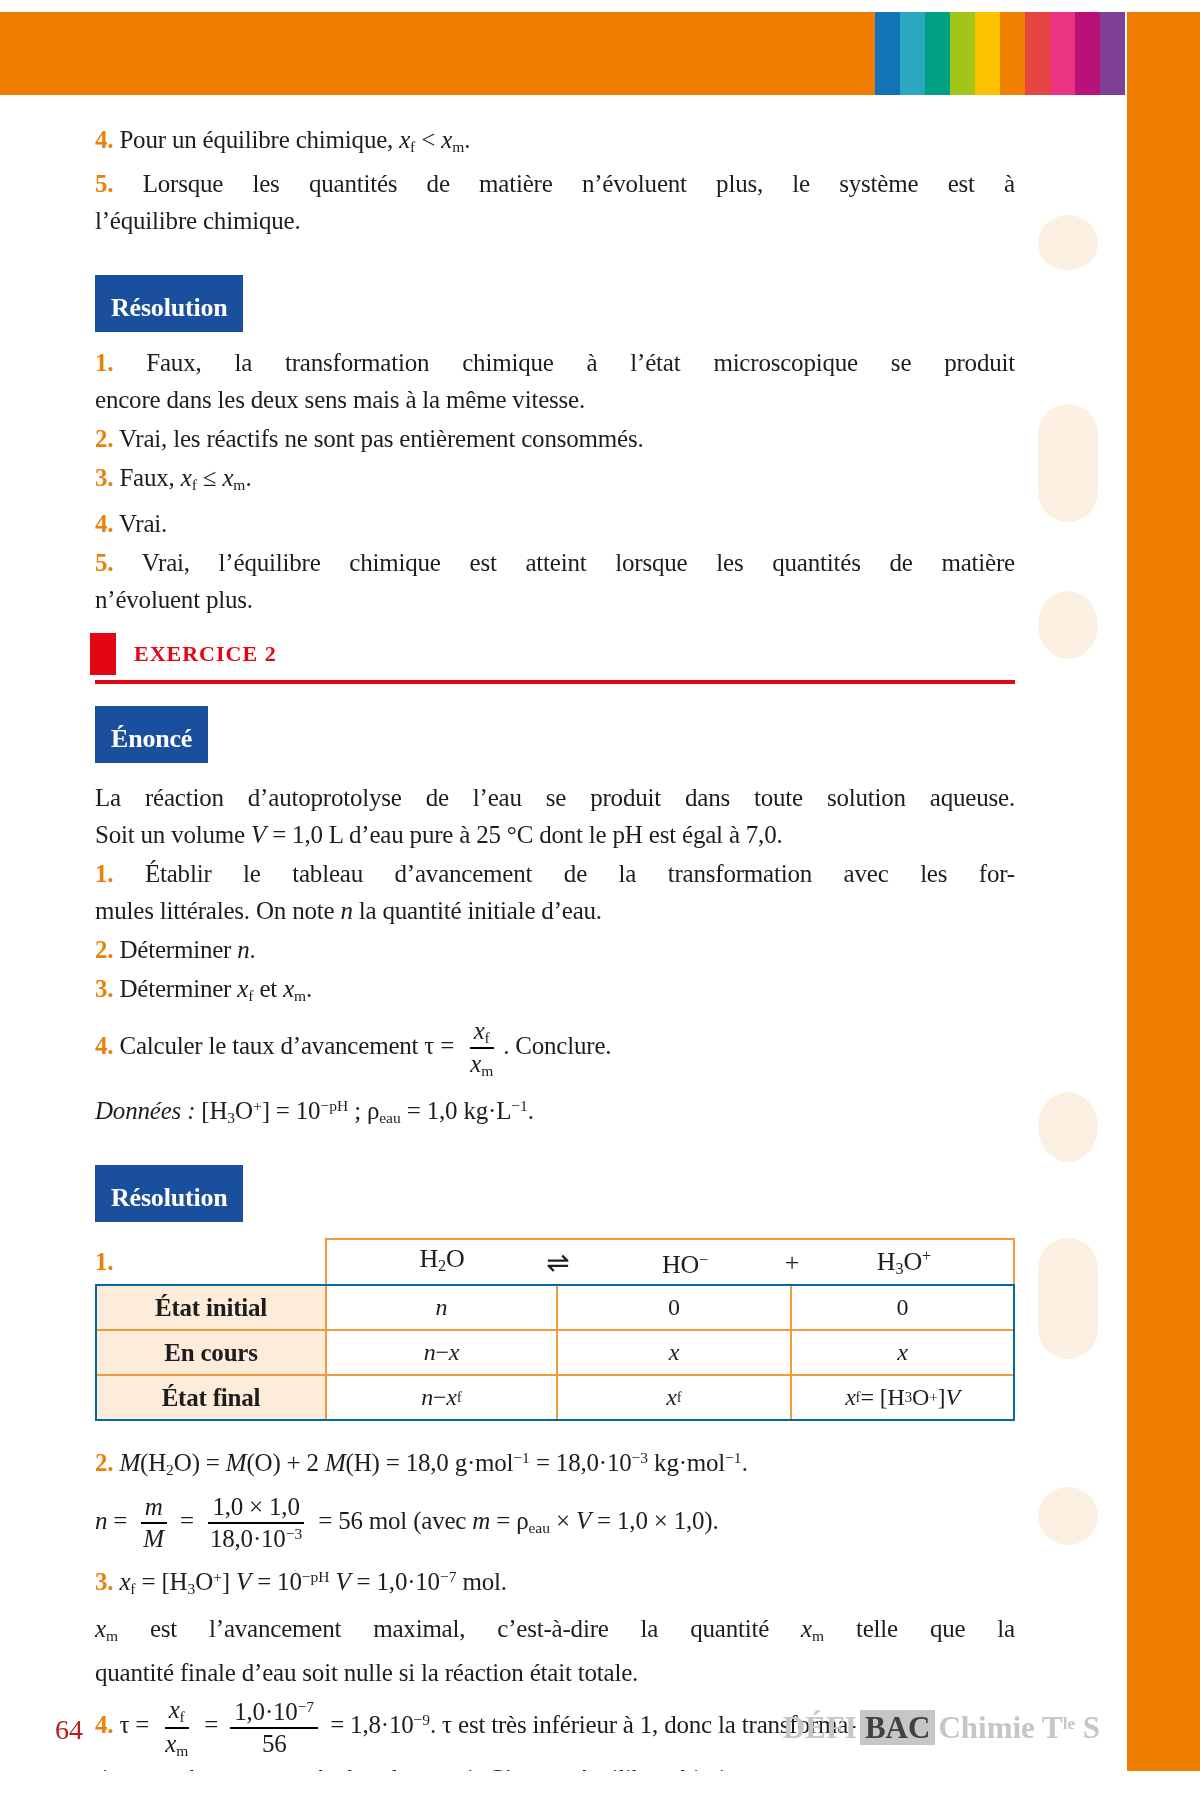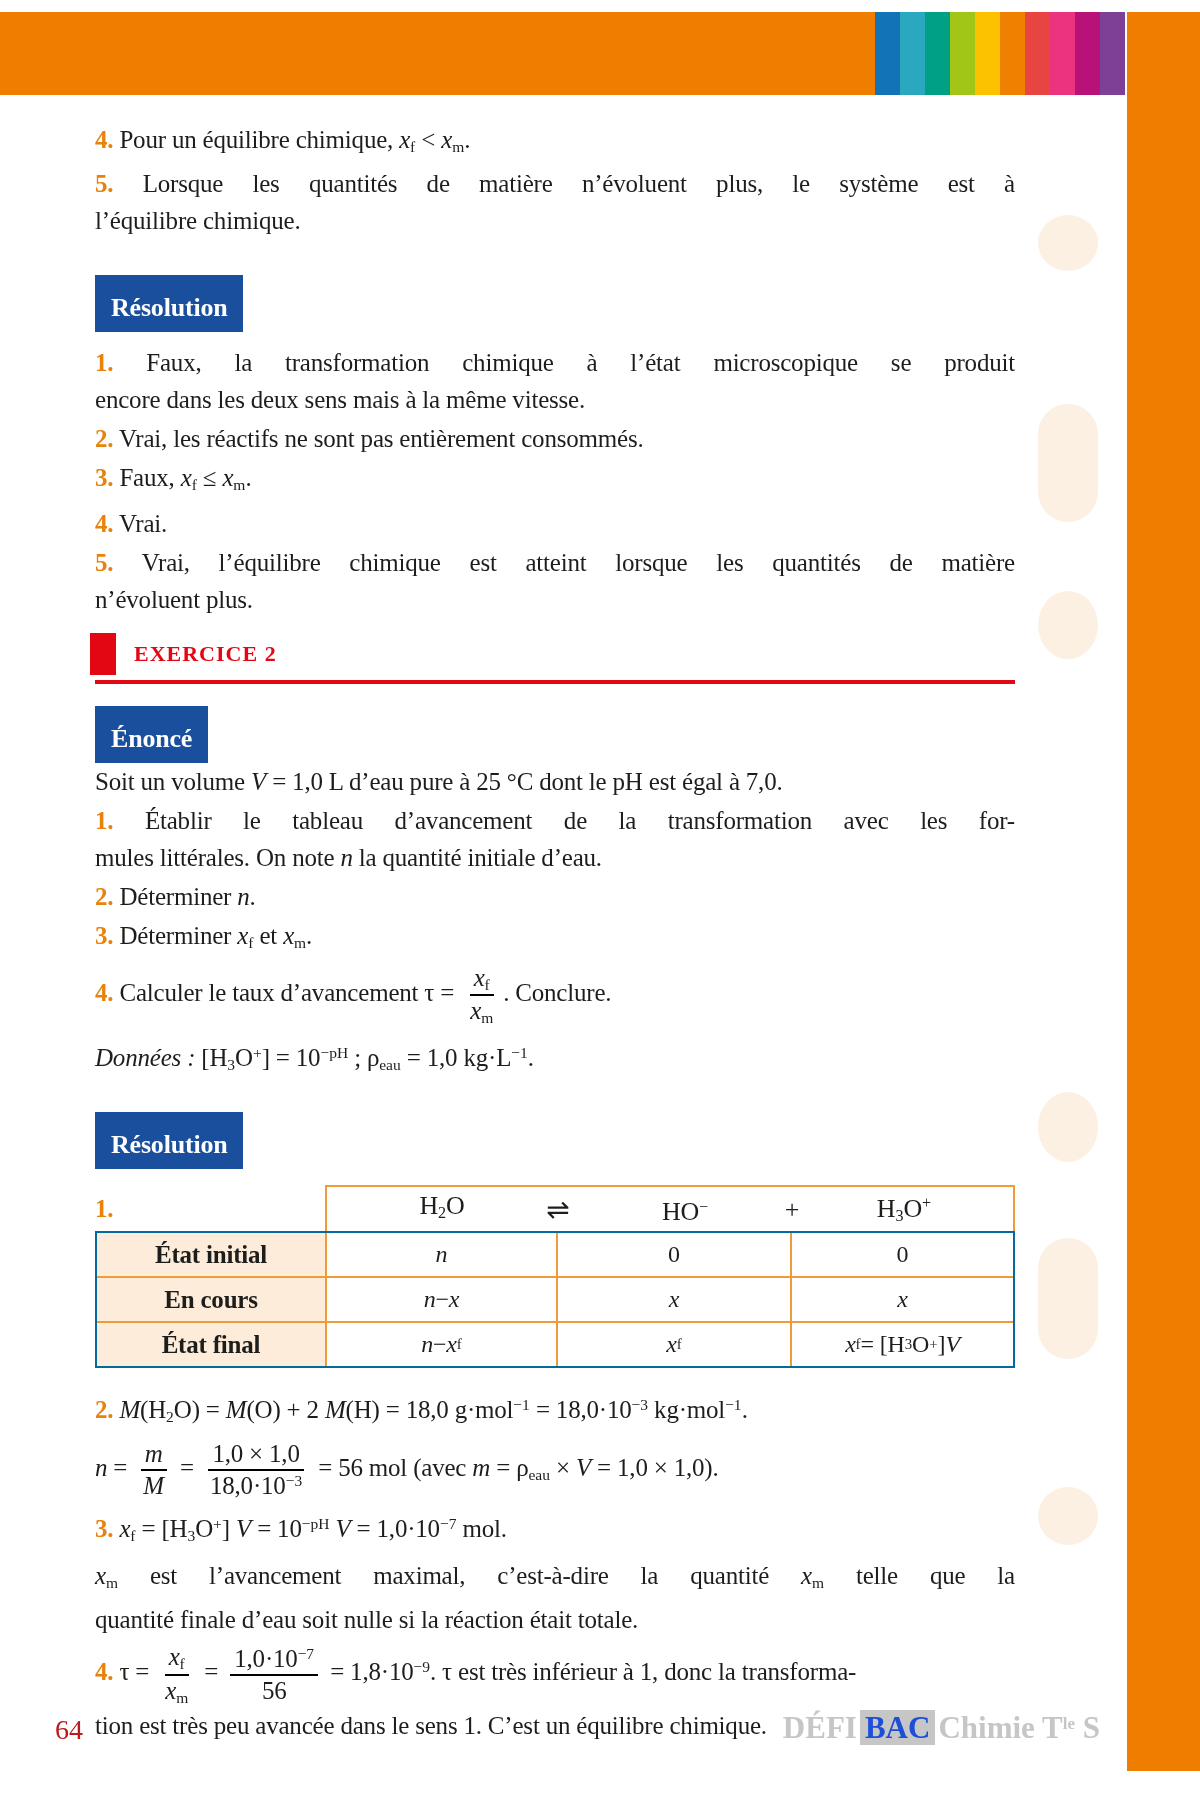--- a/index.html
+++ b/index.html
@@ -56,21 +56,21 @@
   .tc{height:43px;display:flex;align-items:center;justify-content:center;font-size:24px;}
   .tc + .tc{border-left:2px solid #ef9b3a;}
   .tlabel{background:#fcecd9;font-weight:bold;font-size:25px;}
   .ra{margin:4px 0;}
   .ra.first{margin-top:18px;}
   
   .footer{position:absolute;left:55px;top:1698px;width:1045px;display:flex;
           justify-content:space-between;align-items:flex-end;}
   .pagenum{font-size:28px;color:#b91c1c;}
   .logo{color:#c6c6c6;font-weight:bold;font-size:31px;white-space:nowrap;}
-  .logo .bac{background:#c6c6c6;color:#1d4ed8;padding:0 5px;margin:0 3px;}
+  .logo .bac{background:#c6c6c6;color:#404040;padding:0 5px;margin:0 3px;}
   .logo sup{font-size:0.55em;vertical-align:0.55em;}
 </style>
 </head>
 <body>
 
 <div class="page">
 
   <div class="top-band"></div>
   <div class="stripes">
       <div class="stripe" style="background: rgb(18, 116, 183);"></div>
@@ -112,20 +112,23 @@
     <div class="ex-head">
       <div class="red-sq"></div>
       <div class="ex-title">EXERCICE 2</div>
     </div>
     <div class="red-rule"></div>
 
     <div class="b2">
       <span class="badge">Énoncé</span>
     </div>
 
+    <p class="intro">
+        <span class="j">La réaction d’autoprotolyse de l’eau se produit dans toute solution aqueuse.</span>
+      </p>
     <p>Soit un volume <i>V</i> = 1,0 L d’eau pure à 25 °C dont le pH est égal à 7,0.</p>
 
     <p class="q"><span class="j"><b class="on">1.</b> Établir le tableau d’avancement de la transformation avec les for-</span>mules littérales. On note <i>n</i> la quantité initiale d’eau.</p>
     <p class="q"><b class="on">2.</b> Déterminer <i>n</i>.</p>
     <p class="q"><b class="on">3.</b> Déterminer <i>x</i><sub>f</sub> et <i>x</i><sub>m</sub>.</p>
     <p class="q"><b class="on">4.</b> Calculer le taux d’avancement τ = <span class="fr">
           <span class="n"><i>x</i><sub>f</sub></span>
           <span class="d"><i>x</i><sub>m</sub></span>
         </span>. Conclure.</p>
     <p class="donnees"><i>Données :</i> [H<sub>3</sub>O<sup>+</sup>] = 10<sup>−pH</sup> ; ρ<sub>eau</sub> = 1,0 kg·L<sup>−1</sup>.</p>

